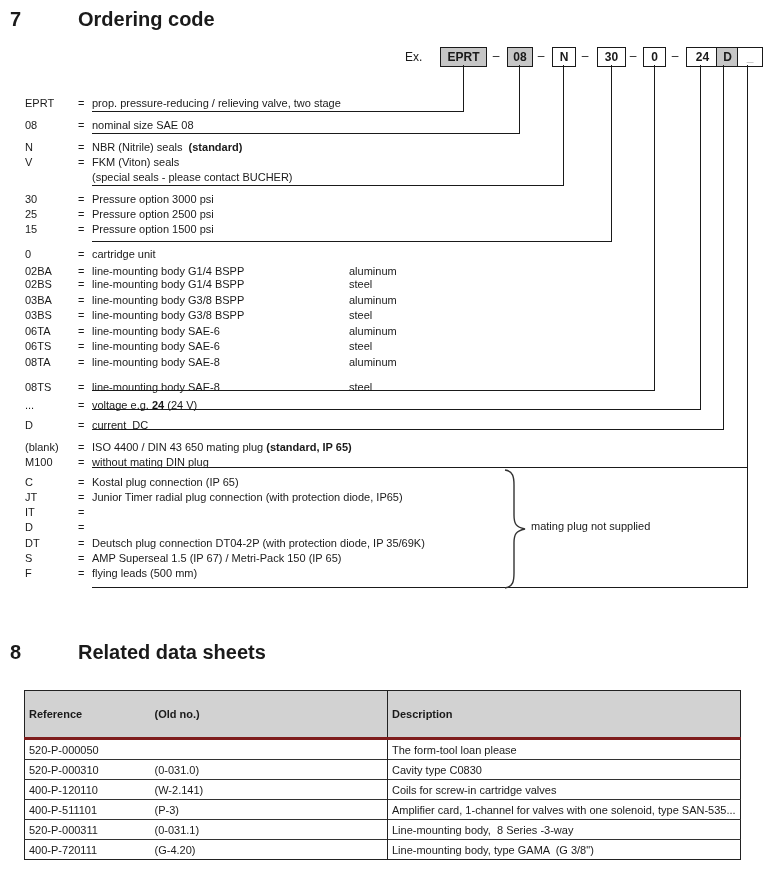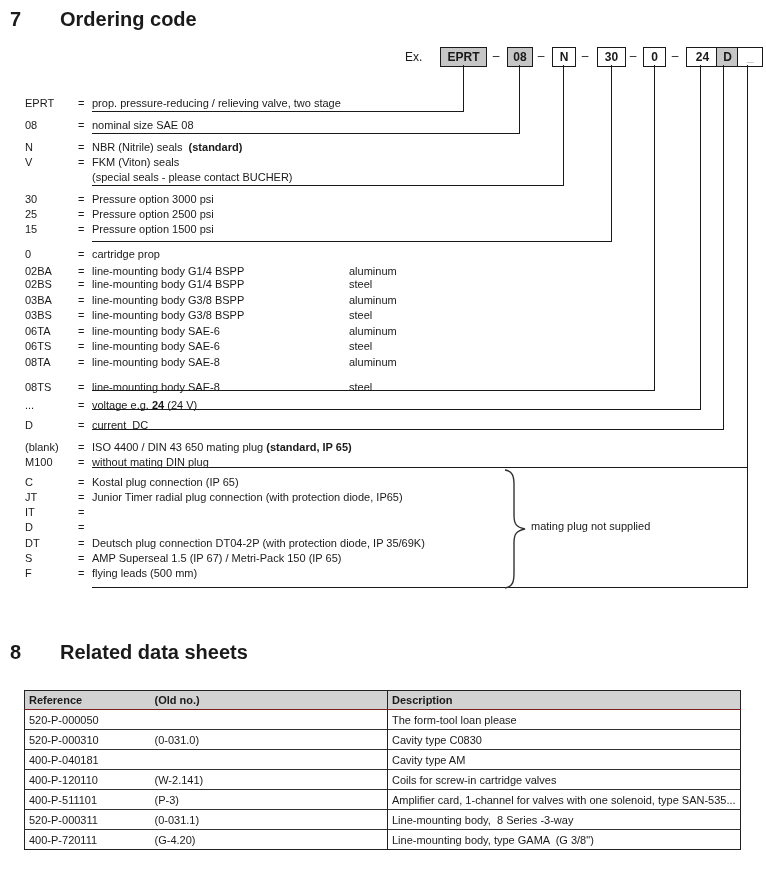--- a/index.html
+++ b/index.html
@@ -1,39 +1,39 @@
 <!DOCTYPE html>
 <html><head>
 <meta charset="utf-8">
 <style>
   html,body{margin:0;padding:0;background:#fff;}
   #page{position:relative;width:766px;height:896px;background:#ffffff;
         font-family:"Liberation Sans",sans-serif;color:#1a1a1a;overflow:hidden;}
   .h1{position:absolute;left:0;top:0;width:766px;font-weight:bold;font-size:20px;}
   .h1 .num{position:absolute;left:10px;}
-  .h1 .ttl{position:absolute;left:60px;text-align:center;}
+  .h1 .ttl{position:absolute;left:78px;text-align:center;}
   .exlabel{position:absolute;left:405px;top:50px;font-size:12px;}
   .box{position:absolute;top:47px;height:18px;border:1px solid #1a1a1a;
        font-size:12px;font-weight:bold;text-align:center;line-height:18px;background:#fff;box-sizing:content-box;}
   .box.filled{background:#c6c6c6;}
   .box.blankbox{color:#9a9a9a;}
   .dash{position:absolute;top:49px;width:12px;text-align:center;font-size:12px;}
   .vline{position:absolute;width:1px;background:#1a1a1a;}
   .hline{position:absolute;height:1px;background:#1a1a1a;}
   .ocrow{position:absolute;left:0;width:766px;height:15px;font-size:11px;line-height:14px;}
   .ocrow .code{position:absolute;left:25px;white-space:pre;}
   .ocrow .eq{position:absolute;left:78px;}
   .ocrow .desc{position:absolute;left:92px;white-space:pre;}
   .ocrow .mat{position:absolute;left:305px;margin-left:44px;}
   .bracewrap{position:absolute;left:502px;top:468px;}
   .bracenote{position:absolute;left:531px;top:520px;font-size:11px;}
   table.rds{position:absolute;left:24px;top:690px;width:717px;border-collapse:collapse;
             table-layout:fixed;font-size:11px;border:1px solid #222;}
   table.rds th{background:#d2d2d2;font-weight:bold;text-align:left;height:14px;
-               padding:2px 4px;border-top:1px solid #222;border-bottom:1px solid #7f1d1d;}
+               padding:16px 4px;border-top:1px solid #222;border-bottom:3px solid #7f1d1d;}
   table.rds td{height:17px;padding:1px 4px;border-top:1px solid #333;white-space:pre;
                overflow:hidden;text-overflow:ellipsis;}
   table.rds th.c3,table.rds td.c3{border-left:1px solid #222;}
 </style>
 </head>
 <body>
 
 <div id="page">
 
   <div class="h1" style="top:8px">
@@ -119,21 +119,21 @@
     </div>
   <div class="ocrow" style="top:222px">
       <span class="code">15</span>
       <span class="eq">=</span>
       <span class="desc"><span>Pressure option 1500 psi</span><b></b><span></span></span>
       <span class="mat"></span>
     </div>
   <div class="ocrow" style="top:247px">
       <span class="code">0</span>
       <span class="eq">=</span>
-      <span class="desc"><span>cartridge prop</span><b></b><span></span></span>
+      <span class="desc"><span>cartridge unit</span><b></b><span></span></span>
       <span class="mat"></span>
     </div>
   <div class="ocrow" style="top:264px">
       <span class="code">02BA</span>
       <span class="eq">=</span>
       <span class="desc"><span>line-mounting body G1/4 BSPP</span><b></b><span></span></span>
       <span class="mat">aluminum</span>
     </div>
   <div class="ocrow" style="top:277px">
       <span class="code">02BS</span>
@@ -272,25 +272,20 @@
           <td class="c1">520-P-000050</td>
           <td class="c2"></td>
           <td class="c3">The form-tool loan please</td>
         </tr>
       <tr>
           <td class="c1">520-P-000310</td>
           <td class="c2">(0-031.0)</td>
           <td class="c3">Cavity type C0830</td>
         </tr>
       <tr>
-          <td class="c1">400-P-040181</td>
-          <td class="c2"></td>
-          <td class="c3">Cavity type AM</td>
-        </tr>
-      <tr>
           <td class="c1">400-P-120110</td>
           <td class="c2">(W-2.141)</td>
           <td class="c3">Coils for screw-in cartridge valves</td>
         </tr>
       <tr>
           <td class="c1">400-P-511101</td>
           <td class="c2">(P-3)</td>
           <td class="c3">Amplifier card, 1-channel for valves with one solenoid, type SAN-535...</td>
         </tr>
       <tr>

